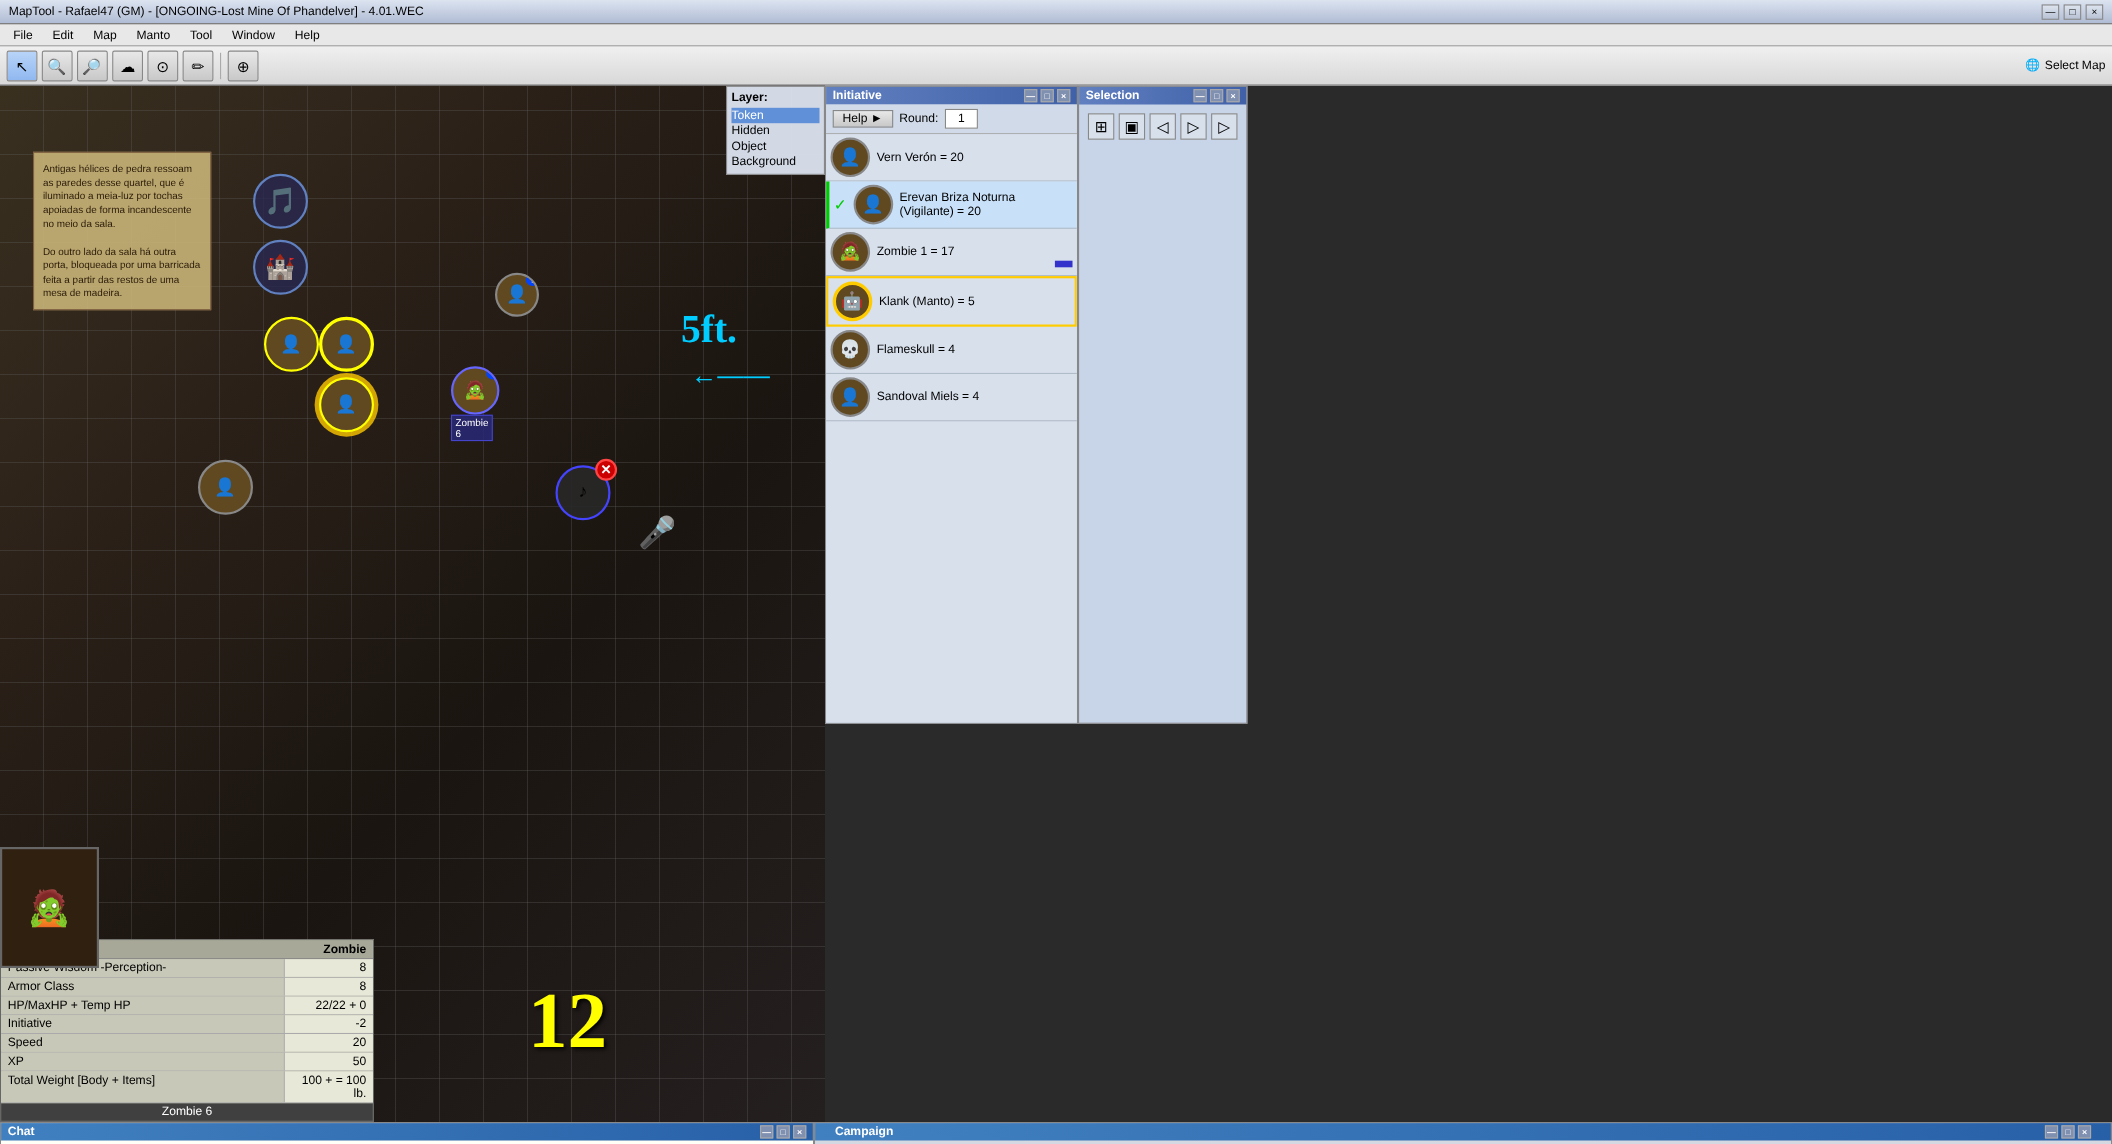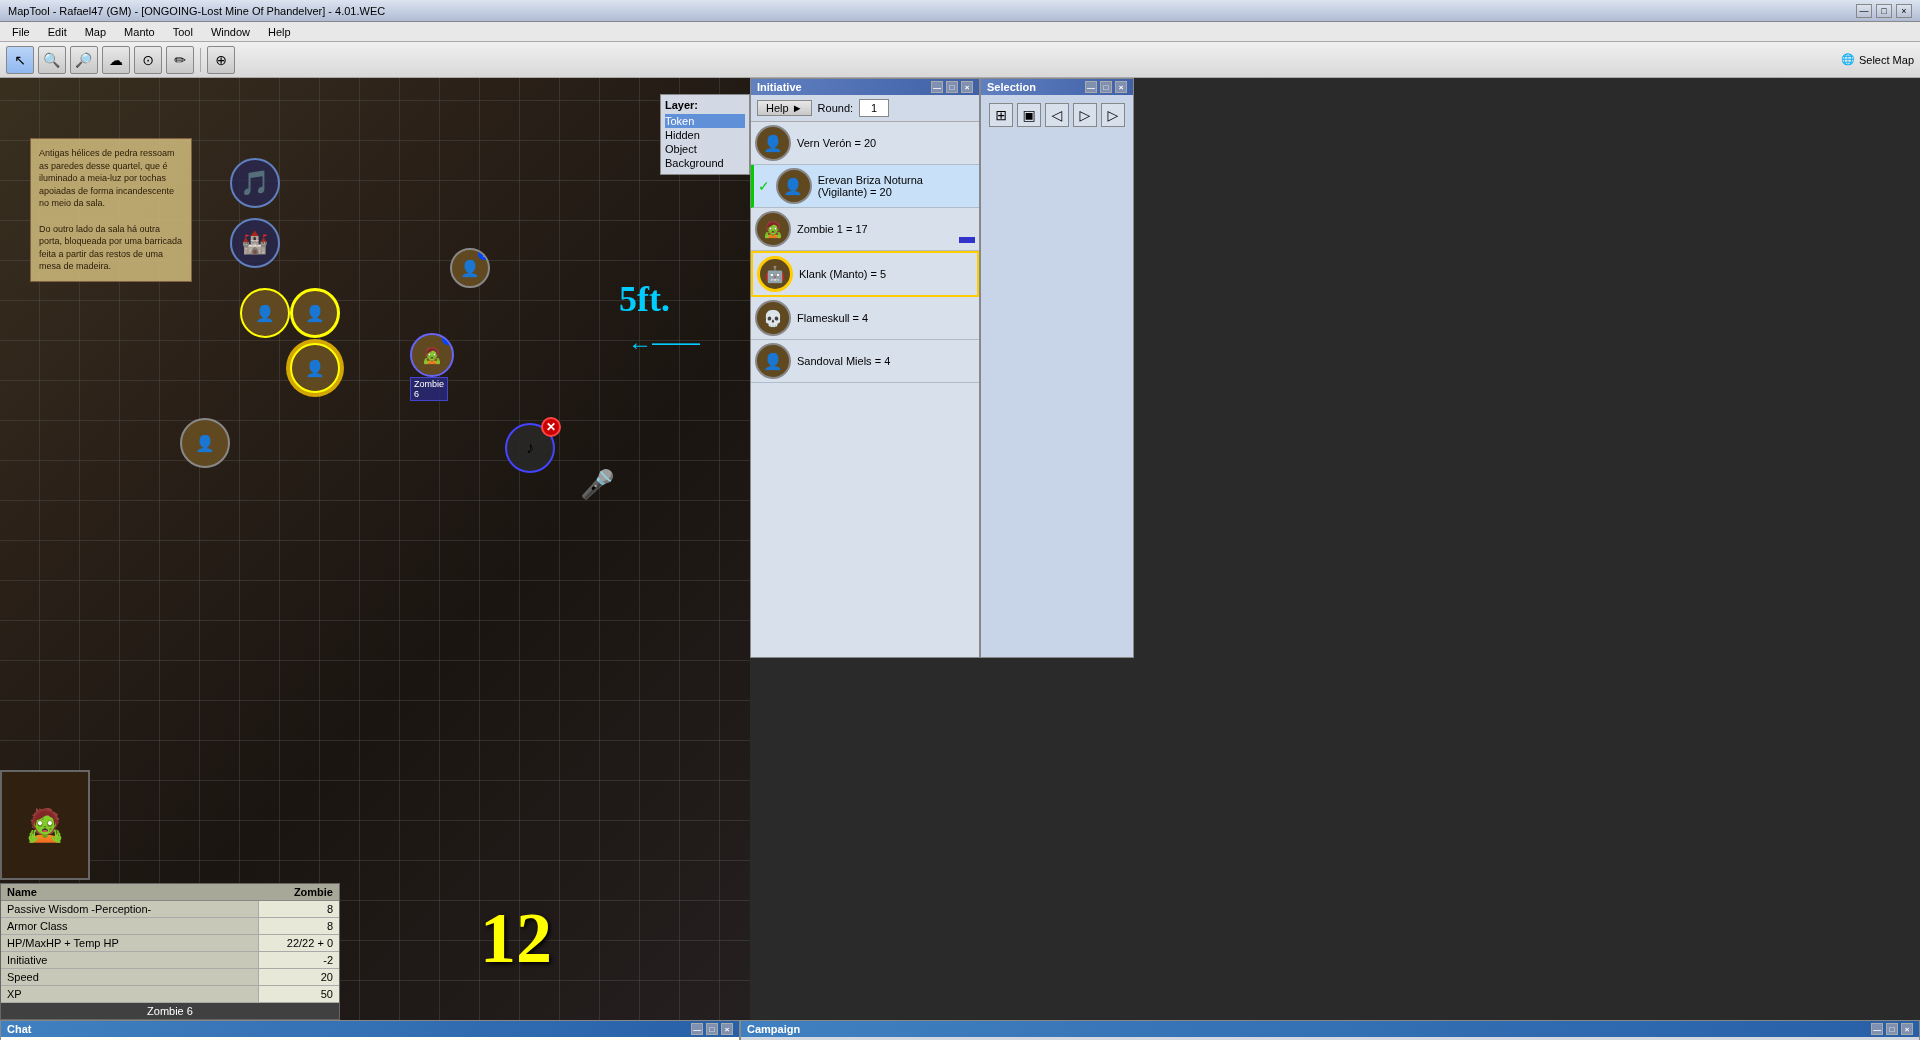--- a/index.html
+++ b/index.html
@@ -223,21 +223,21 @@
       flex: 1;
       background: #d4d8e0;
       border: 1px solid #888;
       display: flex;
       flex-direction: column;
       overflow: hidden;
     }
     .campaign-titlebar {
       background: linear-gradient(to right, #4080c0, #2860a8);
       color: white;
-      padding: 2px 6px;
+      padding: 2px 18px;
       font-size: 11px;
       font-weight: bold;
       display: flex;
       justify-content: space-between;
     }
     .campaign-content {
       flex: 1;
       overflow-y: auto;
       padding: 4px;
       background: #d4d8e0;
@@ -298,21 +298,21 @@
       border: 2px solid #666;
       overflow: hidden;
       z-index: 11;
       display: flex; align-items: center; justify-content: center;
       font-size: 32px;
     }
 
     
     #layer-panel {
       position: absolute;
-      top: 16px; right: 0;
+      top: 0; right: 0;
       background: rgba(220,228,240,0.95);
       border: 1px solid #888;
       padding: 4px;
       z-index: 20;
       min-width: 90px;
     }
     .layer-title { font-size: 11px; font-weight: bold; margin-bottom: 3px; }
     .layer-item {
       padding: 1px 0;
       font-size: 11px;
@@ -546,21 +546,21 @@
     <div class="mic-icon" style="top:390px;left:580px;">🎤</div>
 
     <div style="position:absolute;top:415px;left:775px;z-index:5;">
       
       
     </div>
 
     <div class="map-5ft-text" style="top:200px;right:80px;font-size:36px;">5ft.</div>
     <div class="map-arrow" style="top:250px;right:50px;font-size:24px;color:#00ccff;">←——</div>
 
-    <div class="map-overlay-number" style="bottom:40px;left:480px;font-size:72px;color:#ffff00;">12</div>
+    <div class="map-overlay-number" style="bottom:50px;left:480px;font-size:72px;color:#ffff00;">12</div>
 
     <div id="layer-panel">
       <div class="layer-title">Layer:</div>
       <div class="layer-item selected">Token</div>
       <div class="layer-item">Hidden</div>
       <div class="layer-item">Object</div>
       <div class="layer-item">Background</div>
     </div>
 
     <div id="token-portrait" style="bottom:140px;left:0;">🧟</div>
@@ -586,20 +586,24 @@
         <div class="stat-label">Initiative</div>
         <div class="stat-value">-2</div>
       </div>
       <div class="stat-row">
         <div class="stat-label">Speed</div>
         <div class="stat-value">20</div>
       </div>
       <div class="stat-row">
         <div class="stat-label">XP</div>
         <div class="stat-value">50</div>
+      </div>
+      <div class="stat-row">
+        <div class="stat-label">Total Weight [Body + Items]</div>
+        <div class="stat-value">100 + = 100 lb.</div>
       </div>
       <div id="token-name-bar">Zombie 6</div>
     </div>
   </div>
 
   <div id="initiative-panel" style="flex:0 0 230px;background:#c8d4e8;border:1px solid #888;display:flex;flex-direction:column;height:580px;">
     <div class="panel-titlebar">
       <span>Initiative</span>
       <div class="panel-title-controls">
         <div class="panel-ctrl-btn">—</div>

